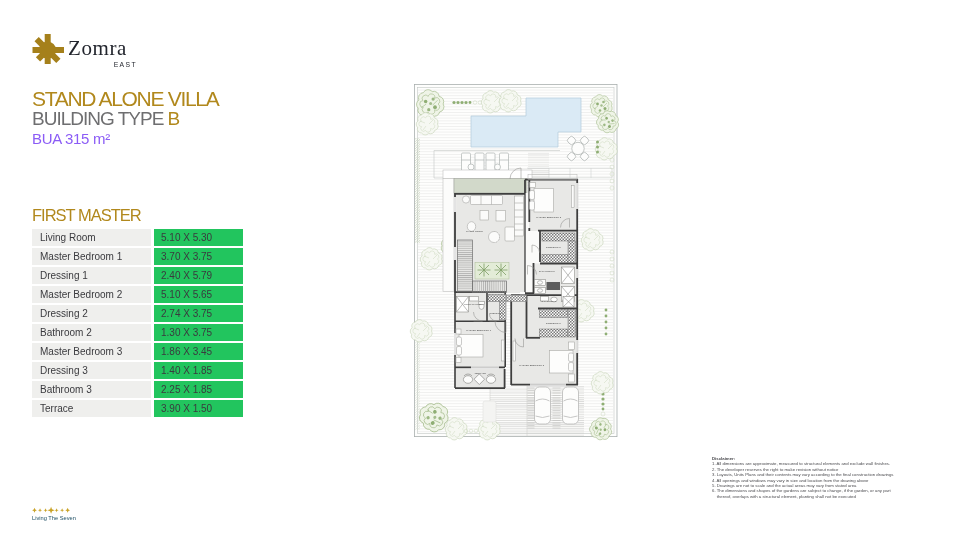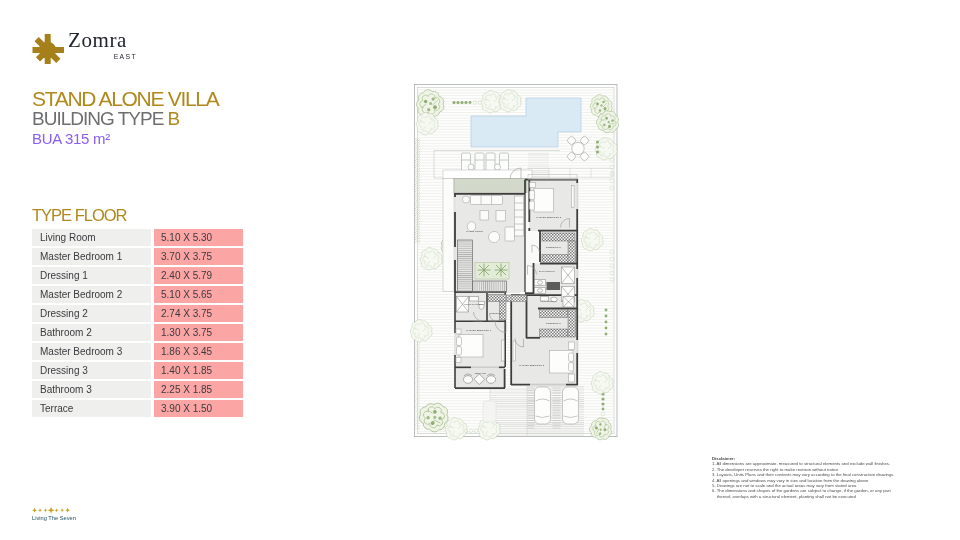--- a/index.html
+++ b/index.html
@@ -1,52 +1,52 @@
 <!DOCTYPE html>
 <html><head>
 <meta charset="utf-8">
 <style>
   html,body{margin:0;padding:0;}
   body{width:960px;height:540px;position:relative;background:#ffffff;overflow:hidden;
        font-family:"Liberation Sans", sans-serif;}
   .abs{position:absolute;}
   .row{height:17px;margin-bottom:2px;display:flex;}
   .c1{width:111px;background:#efefed;margin-right:3px;display:flex;align-items:center;padding-left:8px;}
-  .c2{flex:1;background:#fca5a5;display:flex;align-items:center;padding-left:7px;}
+  .c2{flex:1;background:#22c55e;display:flex;align-items:center;padding-left:7px;}
 </style>
 </head>
 <body>
 
 <svg class="abs" style="left:29.5px;top:30px" width="36" height="37" viewBox="0 0 36 37">
   <g fill="#a5801b">
     <circle cx="17.5" cy="20" r="8.6"></circle>
     <rect x="14.7" y="4" width="6" height="14"></rect>
     <rect x="14.7" y="20" width="6" height="14"></rect>
     <rect x="2.5" y="17" width="14" height="6"></rect>
     <rect x="20" y="17" width="14" height="6"></rect>
     <g transform="rotate(-45 17.5 20)">
       <rect x="14.5" y="4.6" width="6" height="11"></rect>
       <rect x="14.5" y="24.4" width="6" height="11"></rect>
       <rect x="4.1" y="17" width="11" height="6"></rect>
     </g>
   </g>
 </svg>
 
-<div class="abs" style="left:68px;top:28px;width:70px;">
+<div class="abs" style="left:68px;top:36px;width:70px;">
   <div style="font-family:'Liberation Serif',serif;font-size:21px;color:#23262e;letter-spacing:0.6px;">Zomra</div>
   <div style="font-size:6.8px;color:#23262e;letter-spacing:1.4px;text-align:right;margin-top:0px;padding-right:1px;">EAST</div>
 </div>
 
 <div class="abs" style="left:32px;top:87px;font-size:21px;color:#b1881c;letter-spacing:-1.3px;">STAND ALONE VILLA</div>
 
 <div class="abs" style="left:32px;top:108px;font-size:19px;color:#6e6e70;letter-spacing:-1.0px;">BUILDING TYPE <span style="color:#b1881c;">B</span></div>
 
 <div class="abs" style="left:32px;top:130px;font-size:15px;color:#8b5cf6;letter-spacing:-0.3px;">BUA 315 m²</div>
 
-<div class="abs" style="left:32px;top:206px;font-size:16.5px;color:#b1881c;letter-spacing:-1.0px;">TYPE FLOOR</div>
+<div class="abs" style="left:32px;top:206px;font-size:16.5px;color:#b1881c;letter-spacing:-1.0px;">FIRST MASTER</div>
 
 <div class="abs" style="left:32px;top:229px;width:211px;font-size:10px;color:#3a3a3e;">
 
   <div class="row">
       <div class="c1">Living Room</div>
       <div class="c2">5.10 X 5.30</div>
     </div>
 
   <div class="row">
       <div class="c1">Master Bedroom 1</div>

